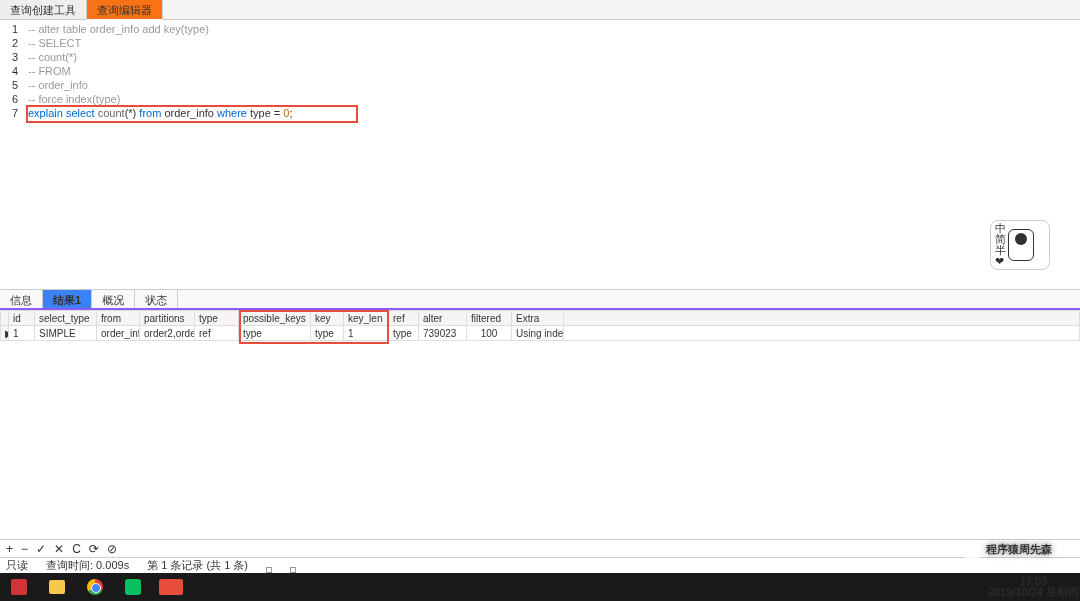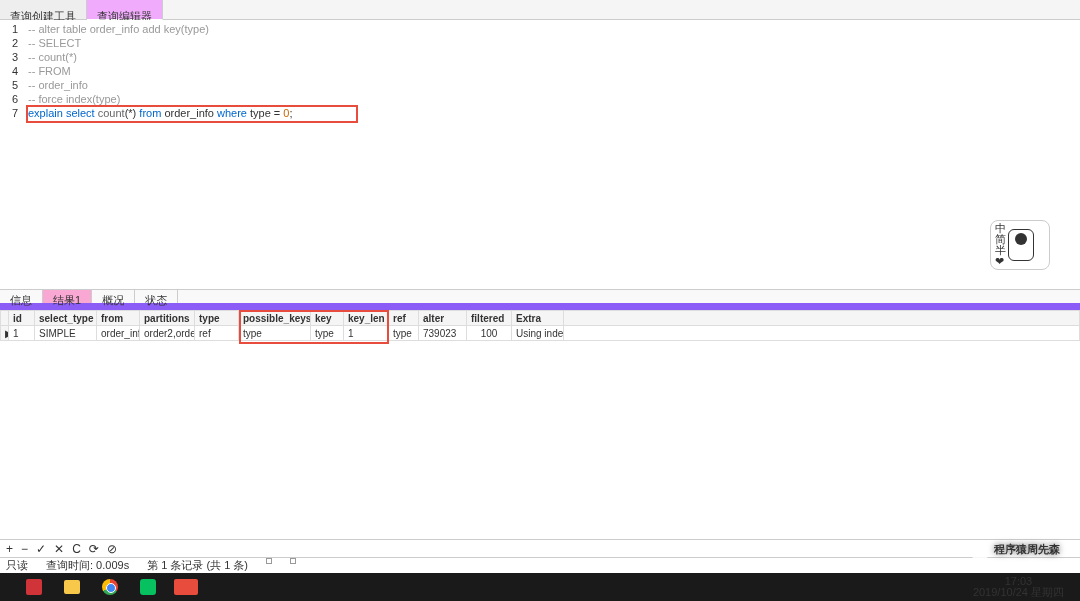--- a/index.html
+++ b/index.html
@@ -1,52 +1,52 @@
 <!DOCTYPE html>
 <html><head>
 <meta charset="utf-8">
 <style>
 *{margin:0;padding:0;box-sizing:border-box;font-family:"Microsoft YaHei",Arial,sans-serif;font-size:11px;color:#333}
 body{background:#fff;width:1080px;height:601px;overflow:hidden;position:relative;display:flex;flex-direction:column}
 .top-tabs{display:flex;height:20px;background:#f5f5f5;border-bottom:1px solid #ccc}
-.top-tab{padding:9px 10px;border-right:1px solid #ccc;cursor:pointer;background:#eee}
-.top-tab.active{background:#f0abfc;border-bottom:1px solid #fff;margin-bottom:-1px}
+.top-tab{padding:3px 10px;border-right:1px solid #ccc;cursor:pointer;background:#eee}
+.top-tab.active{background:#f97316;border-bottom:1px solid #fff;margin-bottom:-1px}
 .editor-area{position:relative;flex:0 0 270px;background:#fff;border-bottom:1px solid #ccc}
 .gutter{position:absolute;left:0;top:2px;width:22px;text-align:right;color:#999}
 .gutter div{height:14px;line-height:14px;padding-right:4px}
 .code{position:absolute;left:28px;top:2px;font-family:Consolas,monospace;font-size:11px;white-space:pre}
 .code div{height:14px;line-height:14px}
 .c-comment{color:#999}
 .c-kw{color:#0066cc}
 .c-fn{color:#666}
 .c-num{color:#cc6600}
 .code-hl{position:absolute;left:26px;top:85px;width:332px;height:18px;border:2px solid #e74c3c}
 .badge{position:absolute;right:30px;top:200px;width:60px;height:50px;border:1px solid #ccc;border-radius:8px;display:flex;align-items:center;padding:4px;background:#fff}
 .badge-txt{display:flex;flex-direction:column;font-size:10px;line-height:11px;margin-right:2px}
 .badge-av{width:26px;height:32px;background:#fff;border:1px solid #333;border-radius:6px;position:relative}
 .badge-av::before{content:"";position:absolute;top:3px;left:6px;width:12px;height:12px;border-radius:50%;background:#333}
-.result-tabs{display:flex;height:20px;border-bottom:7px solid #8b5cf6;background:#f9f9f9}
+.result-tabs{display:flex;height:20px;border-bottom:2px solid #8b5cf6;background:#f9f9f9}
 .result-tab{padding:3px 10px;border-right:1px solid #ccc;cursor:pointer}
-.result-tab.active{background:#f9a8d4;font-weight:normal}
+.result-tab.active{background:#3b82f6;font-weight:bold}
 .grid{position:relative;flex:0 0 34px}
 .grid table{border-collapse:collapse;width:100%;table-layout:fixed}
 .grid th,.grid td{border:1px solid #ddd;padding:1px 4px;height:15px;text-align:left;overflow:hidden;white-space:nowrap;font-size:10px}
-.grid th{background:#f5f5f5;font-weight:bold}
+.grid th{background:#f5f5f5;font-weight:normal}
 .grid .row-ind{width:8px;background:#f5f5f5;text-align:center}
 .col-hl{position:absolute;left:239px;top:0;width:150px;height:34px;border:2px solid #e74c3c;pointer-events:none}
 .blank{flex:1;background:#fff}
 .toolbar{height:18px;border-top:1px solid #ccc;display:flex;align-items:center;gap:8px;padding:0 6px;color:#666}
 .toolbar span{cursor:pointer;font-size:12px}
 .statusbar{height:16px;border-top:1px solid #ccc;background:#fff;display:flex;align-items:center;padding:0 6px;font-size:10px;color:#555;justify-content:space-between}
-.statusbar .sr{display:flex;gap:18px;align-items:flex-start}
-.wm{position:absolute;right:20px;bottom:40px;font-size:26px;color:rgba(255,255,255,0.85);font-weight:bold;text-shadow:0 0 6px rgba(0,0,0,0.6);display:flex;align-items:center;gap:6px;pointer-events:none}
+.statusbar .sr{display:flex;gap:18px;align-items:flex-end}
+.wm{position:absolute;right:28px;bottom:40px;font-size:26px;color:rgba(255,255,255,0.85);font-weight:bold;text-shadow:0 0 6px rgba(0,0,0,0.6);display:flex;align-items:center;gap:6px;pointer-events:none}
 .wm-ic{width:28px;height:24px;position:relative;opacity:.85}
 .wm-ic::before,.wm-ic::after{content:"";position:absolute;border:2px solid #fff;width:12px;height:10px;border-radius:4px}
 .wm-ic::before{left:0;top:4px}.wm-ic::after{right:0;top:8px}
-.taskbar{height:28px;background:#1a1a1a;display:flex;align-items:center;padding:0 16px;gap:2px;justify-content:space-between}
+.taskbar{height:28px;background:#1a1a1a;display:flex;align-items:center;padding:0 1px;gap:2px;justify-content:space-between}
 .tb-left{display:flex;gap:2px}
 .tb-item{width:36px;height:24px;display:flex;align-items:center;justify-content:center;cursor:pointer}
 .ic-edge{width:16px;height:16px;background:#d13438;border-radius:2px}
 .ic-fold{width:16px;height:14px;background:#f8c84a;border-radius:2px}
 .ic-chrome{width:16px;height:16px;border-radius:50%;background:conic-gradient(#ea4335 0 120deg,#34a853 120deg 240deg,#fbbc05 240deg 360deg);position:relative}
 .ic-chrome::after{content:"";position:absolute;top:4px;left:4px;width:8px;height:8px;border-radius:50%;background:#4285f4;border:1px solid #fff}
 .ic-wx{width:16px;height:16px;background:#07c160;border-radius:3px}
 .ic-red{width:24px;height:16px;background:#e74c3c;border-radius:2px}
 .tb-right{display:flex;align-items:center;color:#fff;font-size:10px;gap:6px}
 .clock{text-align:center;line-height:11px;font-size:9px}

